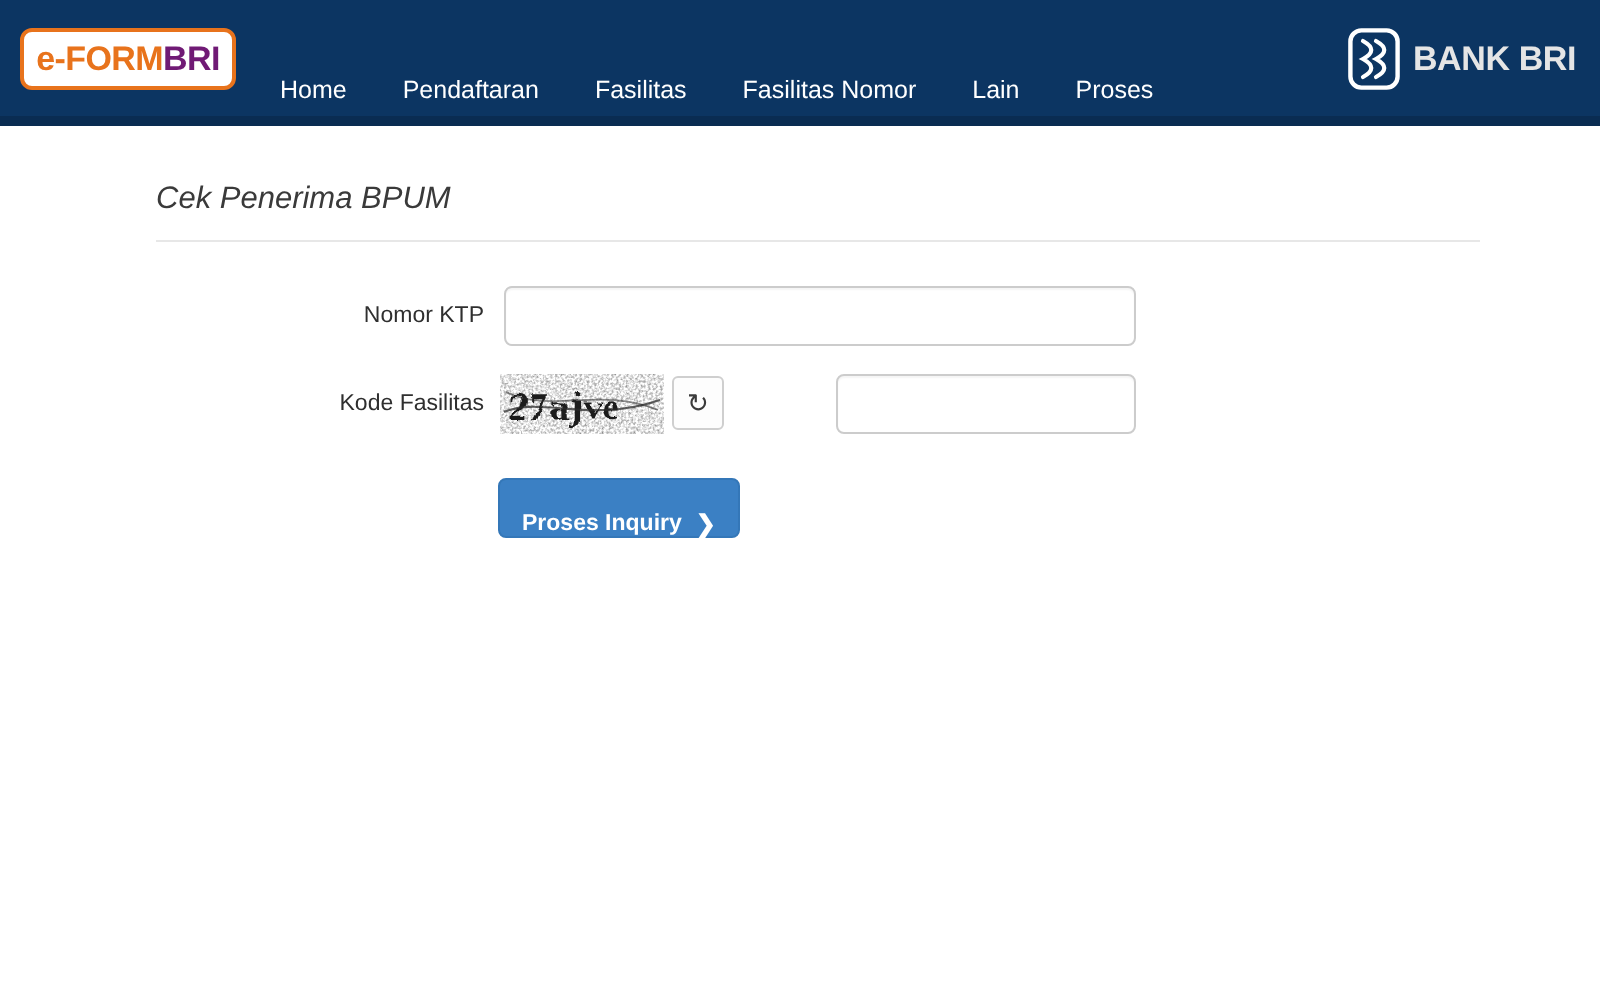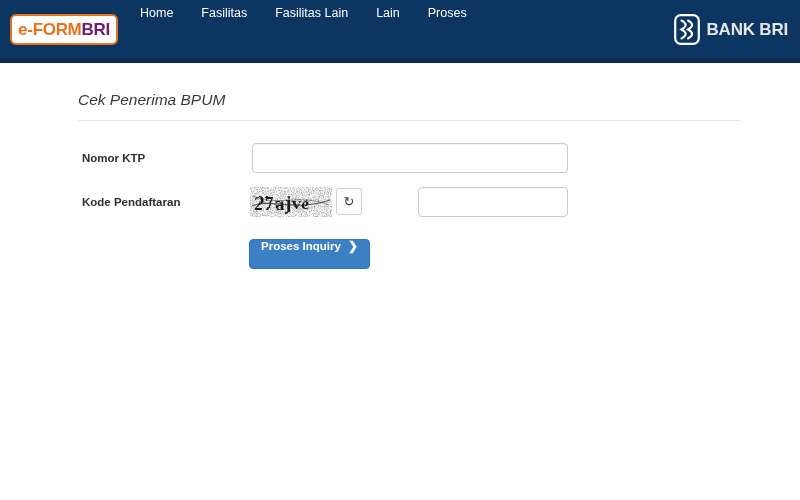--- a/index.html
+++ b/index.html
@@ -61,21 +61,21 @@
     font-family: Liberation Sans, sans-serif;
   }
 
   
   #main-nav {
     position: absolute;
     left: 126px;
     top: 0;
     height: 58px;
     display: flex;
-    align-items: flex-start;
+    align-items: flex-end;
     gap: 0px;
   }
   .nav-item {
     color: #ffffff;
     font-size: 12.5px;
     padding: 6px 14px;
     white-space: nowrap;
     cursor: pointer;
     font-family: "Liberation Sans", sans-serif;
   }
@@ -137,22 +137,23 @@
     width: 800px;
   }
   .form-row {
     position: relative;
     height: 44px;
   }
   .form-label {
     position: absolute;
     left: 82px;
     width: 160px;
+    text-align: right;
     font-size: 11.5px;
-    font-weight: bold;
+    font-weight: normal;
     color: #2f2f2f;
     line-height: 30px;
     font-family: "Liberation Sans", sans-serif;
   }
   .text-input {
     position: absolute;
     box-sizing: border-box;
     height: 30px;
     border: 1px solid #cccccc;
     border-radius: 4px;
@@ -217,21 +218,21 @@
     height: 30px;
     box-sizing: border-box;
     background: #3b80c4;
     border: 1px solid #3477b8;
     border-radius: 4px;
     color: #ffffff;
     font-size: 11.5px;
     font-weight: bold;
     padding: 0 11px;
     display: flex;
-    align-items: flex-start;
+    align-items: flex-end;
     gap: 7px;
     cursor: pointer;
     font-family: "Liberation Sans", sans-serif;
   }
   #proses-inquiry-chevron {
     font-size: 12px;
     font-weight: bold;
     line-height: 1;
   }
 </style>
@@ -240,22 +241,23 @@
 
 <div id="site-header">
 
   <div id="brand-logo">
     <span class="logo-eform">e-FORM</span>
       <span class="logo-bri">BRI</span>
   </div>
 
   <nav id="main-nav">
     <div class="nav-item">Home</div>
+    <div class="nav-item">Pendaftaran</div>
     <div class="nav-item">Fasilitas</div>
-    <div class="nav-item">Fasilitas Lain</div>
+    <div class="nav-item">Fasilitas Nomor</div>
     <div class="nav-item">Lain</div>
     <div class="nav-item">Proses</div>
   </nav>
 
   <div id="bank-bri-logo">
     <svg id="bank-bri-mark" viewBox="0 0 26 31">
       <rect x="1.2" y="1.2" width="23.6" height="28.6" rx="5.5" ry="5.5" fill="none" stroke="#ffffff" stroke-width="2.2"></rect>
       <path d="M7.5 6.5 C13 9.5, 13 12.5, 7.5 15.5 C13 18.5, 13 21.5, 7.5 24.5" fill="none" stroke="#ffffff" stroke-width="2.1" stroke-linecap="round"></path>
       <path d="M14 6.5 C19.5 9.5, 19.5 12.5, 14 15.5 C19.5 18.5, 19.5 21.5, 14 24.5" fill="none" stroke="#ffffff" stroke-width="2.1" stroke-linecap="round"></path>
     </svg>
@@ -270,21 +272,21 @@
   <div id="title-divider"></div>
 
   <div id="inquiry-form">
 
     <div class="form-row">
       <label class="form-label">Nomor KTP</label>
       <input id="ktp-input" class="text-input" type="text" placeholder="" style="">
     </div>
 
     <div class="form-row">
-      <label class="form-label">Kode Pendaftaran</label>
+      <label class="form-label">Kode Fasilitas</label>
 
       <div id="captcha-image">
         <svg width="82" height="30" viewBox="0 0 82 30">
           <defs>
             <filter id="noisefx" x="0" y="0" width="100%" height="100%">
               <feTurbulence type="fractalNoise" baseFrequency="0.82" numOctaves="3" seed="7" result="n"></feTurbulence>
               <feColorMatrix in="n" type="matrix" values="0 0 0 0 0.15  0 0 0 0 0.15  0 0 0 0 0.15  0 0 0 -1.5 0.95"></feColorMatrix>
             </filter>
             <filter id="warp">
               <feTurbulence type="turbulence" baseFrequency="0.06" numOctaves="2" seed="3" result="t"></feTurbulence>

